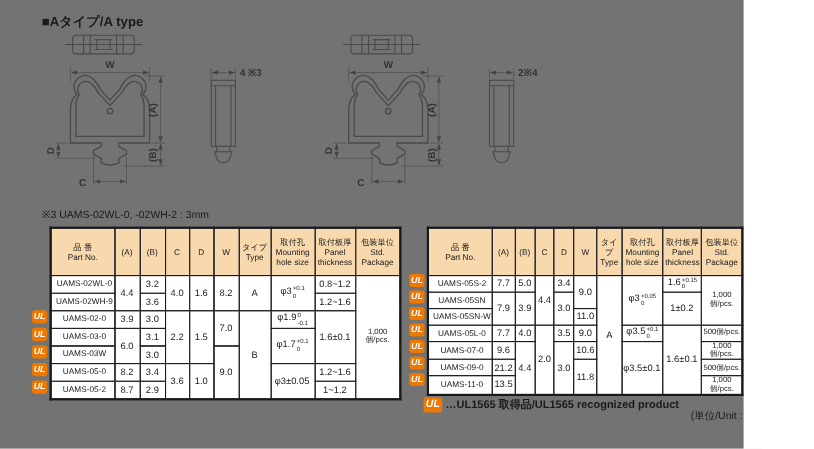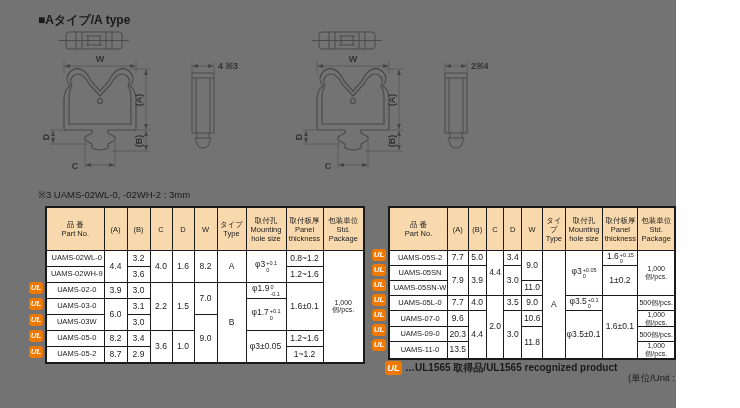--- a/index.html
+++ b/index.html
@@ -393,21 +393,21 @@
                 <span>φ3.5±0.1</span>
                 <span class="tol">
                   <span></span>
                   <span></span>
                 </span>
               </span></td>
         <td class="pkg">1,000個/pcs.</td>
       </tr>
       <tr class="dr">
         <td class="part">UAMS-09-0</td>
-        <td>20.3</td>
+        <td>21.2</td>
         <td rowspan="2">11.8</td>
         <td class="pkg">500個/pcs.</td>
       </tr>
       <tr class="dr">
         <td class="part">UAMS-11-0</td>
         <td>13.5</td>
         <td class="pkg">1,000個/pcs.</td>
       </tr>
     </tbody>
       </table>

